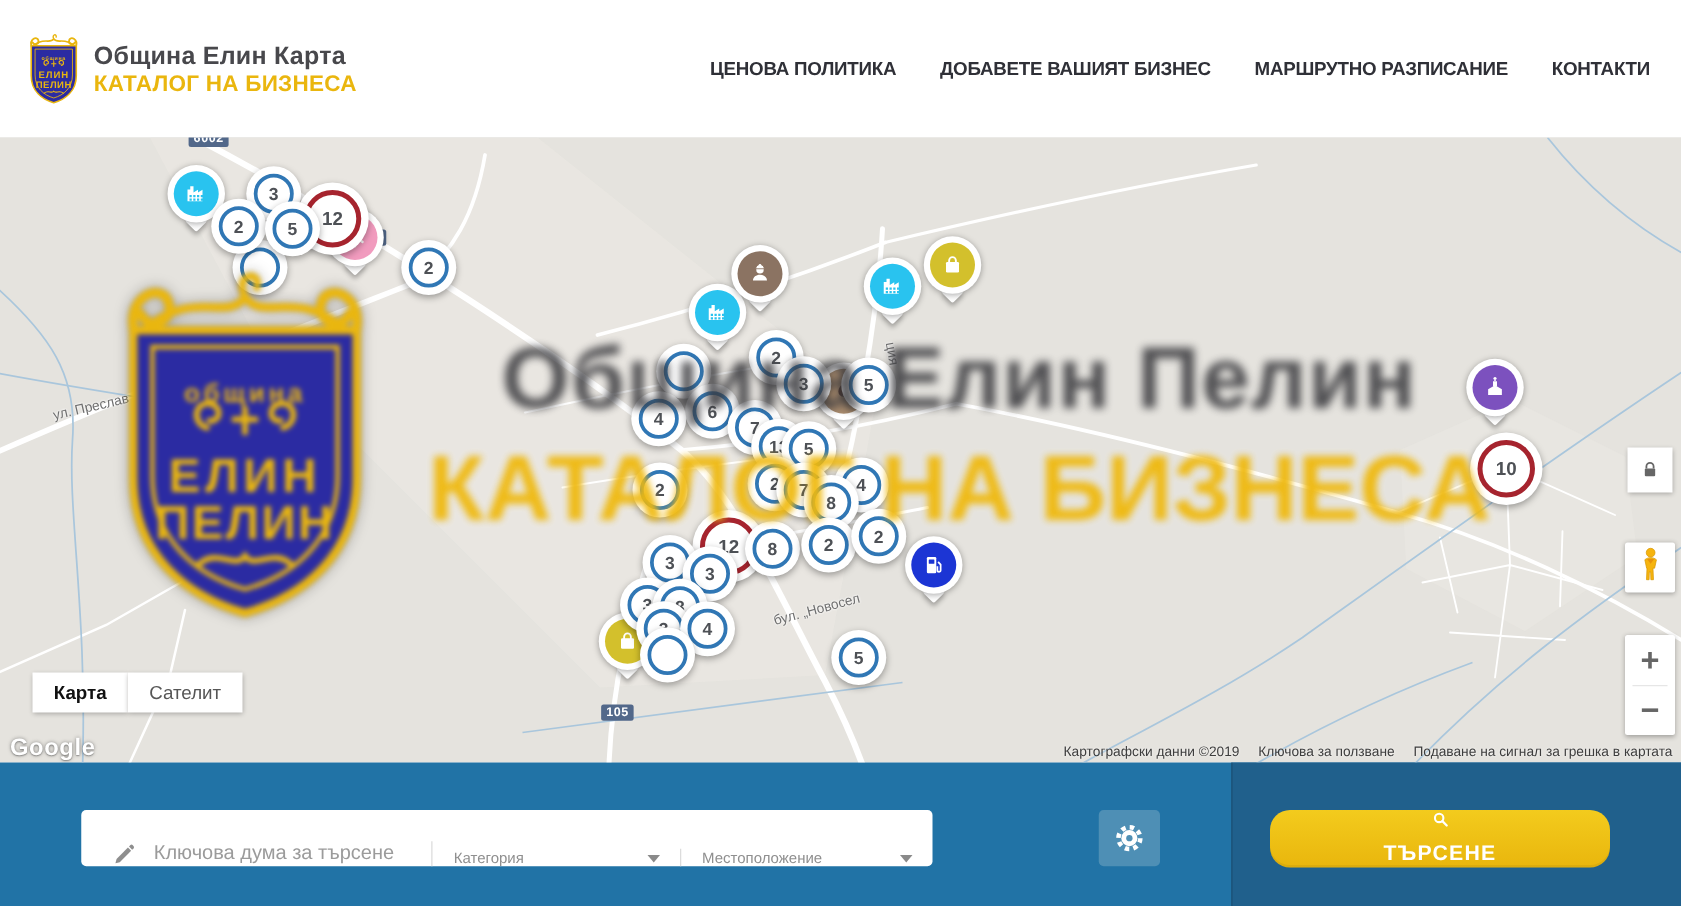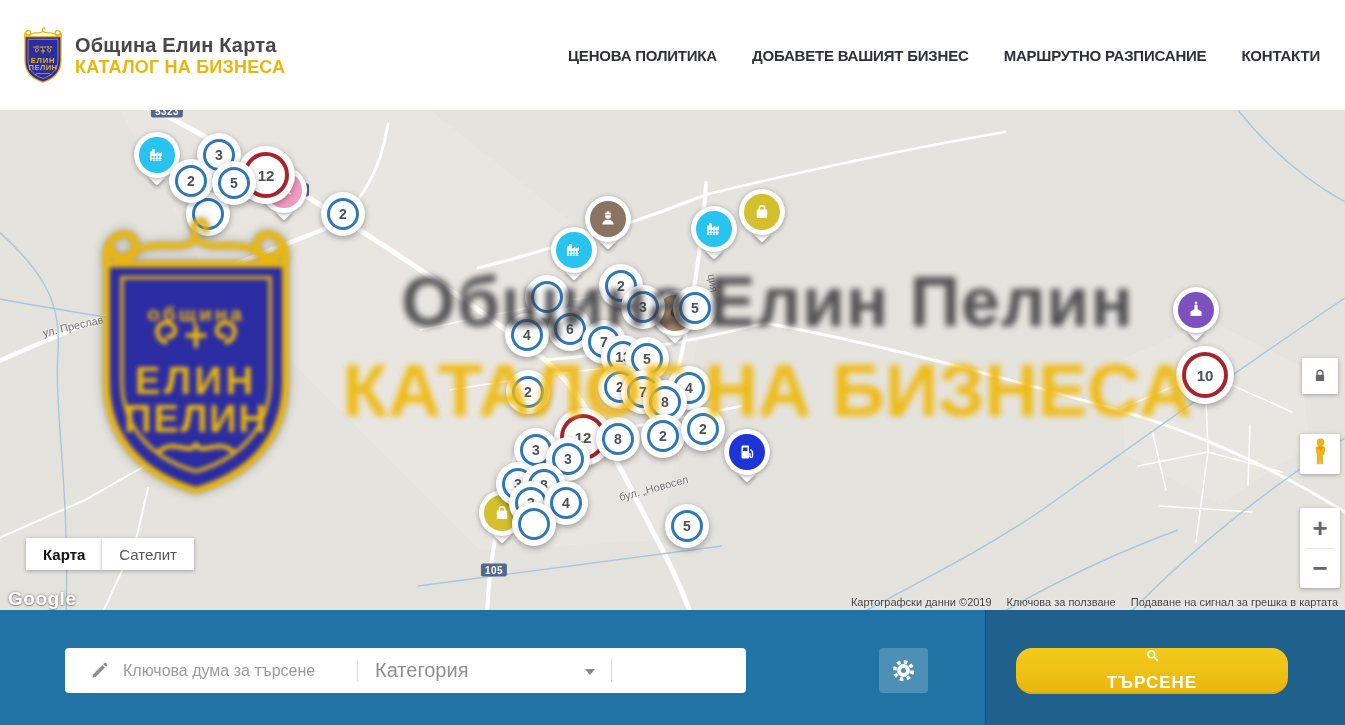--- a/index.html
+++ b/index.html
@@ -53,29 +53,29 @@
   .ctl{position:absolute;background:#fff;border:none;box-shadow:0 1px 4px rgba(0,0,0,.3);display:flex;align-items:center;justify-content:center;cursor:pointer;padding:0;}
   .ctl.lock{left:1302px;top:248px;width:36px;height:36px;}
   .ctl.pegman{left:1300px;top:324px;width:40px;height:40px;border-radius:2px;}
   .zoomctl{position:absolute;left:1300px;top:398px;width:40px;height:80px;background:#fff;border-radius:2px;box-shadow:0 1px 4px rgba(0,0,0,.3);display:flex;flex-direction:column;}
   .zoomctl button{flex:1;border:none;background:none;font-size:26px;font-weight:bold;color:#666;cursor:pointer;line-height:1;padding:0;font-family:inherit;}
   .zdiv{height:1px;background:#e6e6e6;margin:0 6px;}
 
   
   .searchbar{position:absolute;left:0;top:610px;width:1345px;height:115px;background:#2173a6;}
   .search-right{position:absolute;left:985px;top:0;width:360px;height:115px;background:#20608c;border-left:1px solid rgba(0,0,0,.18);}
-  .search-group{position:absolute;left:65px;top:38px;width:681px;height:45px;background:#fff;border-radius:4px;display:flex;align-items:center;}
+  .search-group{position:absolute;left:65px;top:38px;width:681px;height:45px;background:#fff;border-radius:4px;display:flex;align-items:flex-end;}
   .sg-field{display:flex;align-items:center;box-sizing:border-box;}
   .sg-keyword{width:293px;border-right:1px solid #dcdcdc;padding-left:25px;gap:12px;}
   .sg-keyword input{border:none;outline:none;font-family:inherit;font-size:16px;color:#555;width:220px;background:transparent;}
   .sg-keyword input::placeholder{color:#9b9b9b;}
   .sg-select{position:relative;padding-left:17px;cursor:pointer;}
   .sg-select.cat{width:254px;border-right:1px solid #dcdcdc;}
   .sg-select.loc{width:258px;}
-  .sel-label{font-size:20px;color:#8f8f8f;}
+  .sel-label{font-size:12px;color:#8f8f8f;}
   .chev{position:absolute;right:16px;top:50%;margin-top:-2px;width:0;height:0;border-left:5px solid transparent;border-right:5px solid transparent;border-top:6px solid #8a8a8a;}
   .gear-btn{position:absolute;left:879px;top:38px;width:49px;height:45px;background:#4e8fb5;border:none;border-radius:4px;display:flex;align-items:center;justify-content:center;cursor:pointer;}
   .search-btn{position:absolute;left:30px;top:38px;width:272px;height:46px;border:none;border-radius:16px;background:linear-gradient(#f3cb1d,#e9b60d);color:#fff;font-family:inherit;font-size:17px;font-weight:bold;letter-spacing:1px;display:flex;align-items:center;justify-content:center;gap:11px;cursor:pointer;box-shadow:inset 0 -2px 0 rgba(0,0,0,.06);flex-direction:column;}
 </style>
 </head>
 <body>
 
 <div class="page">
 
   <header>
@@ -138,21 +138,21 @@
         <path d="M-5 188C80 204 162 216 252 230"></path>
         <path d="M1345 188C1240 258 1140 330 1042 400 980 442 918 472 858 505"></path>
         <path d="M1345 328C1268 380 1198 432 1128 505"></path>
         <path d="M998 505C1058 470 1118 442 1178 420"></path>
         <path d="M1238 0C1268 38 1302 68 1345 92"></path>
         <path d="M418 476L722 436"></path>
       </g>
     </svg>
 
     <div id="labels-layer">
-        <span class="shield" style="left: 167px; top: 1px;">5323</span>
+        <span class="shield" style="left: 167px; top: 1px;">6002</span>
         <span class="shield" style="left: 301px; top: 80px;"></span>
         <span class="shield" style="left: 494px; top: 460px;">105</span>
         <span class="stlabel" style="left: 42px; top: 210px; transform: rotate(-13deg);">ул. Преслав</span>
         <span class="stlabel" style="left: 618px; top: 372px; transform: rotate(-15deg);">бул. „Новосел</span>
         <span class="stlabel" style="left: 704px; top: 167px; transform: rotate(80deg);">ция</span>
       </div>
     <div id="pins-layer">
         <div class="pin" style="left: 261px; top: 57px; --pin: #F19BBE;">
           <div class="tail"></div>
           <div class="disc">
@@ -441,20 +441,24 @@
         <svg viewBox="0 0 20 20" width="19" height="19">
           <path d="M2.5 17.5l.9-3.6L13 4.3l2.7 2.7-9.6 9.6z" fill="#8E8E8E"></path>
           <path d="M13.9 3.4l1.2-1.2a1.3 1.3 0 0 1 1.8 0l.9.9a1.3 1.3 0 0 1 0 1.8l-1.2 1.2z" fill="#8E8E8E"></path>
         </svg>
         <input type="text" placeholder="Ключова дума за търсене" style="">
       </div>
       <div class="sg-field sg-select cat">
         <span class="sel-label">Категория</span>
         <span class="chev"></span>
       </div>
+      <div class="sg-field sg-select loc">
+        <span class="sel-label">Местоположение</span>
+        <span class="chev"></span>
+      </div>
     </div>
 
     <button class="gear-btn">
       <svg viewBox="0 0 20 20" width="23" height="23">
         <circle cx="10" cy="10" r="5.6" fill="#fff"></circle>
         <circle cx="10" cy="10" r="7.6" fill="none" stroke="#fff" stroke-width="3.2" stroke-dasharray="3.1 2.87"></circle>
         <circle cx="10" cy="10" r="2.2" fill="#4E8FB5"></circle>
       </svg>
     </button>
 

